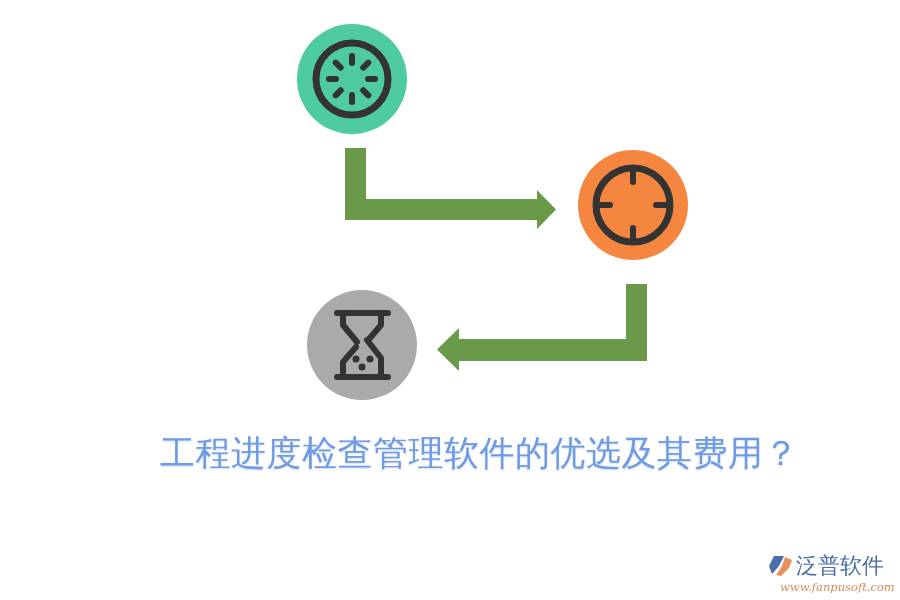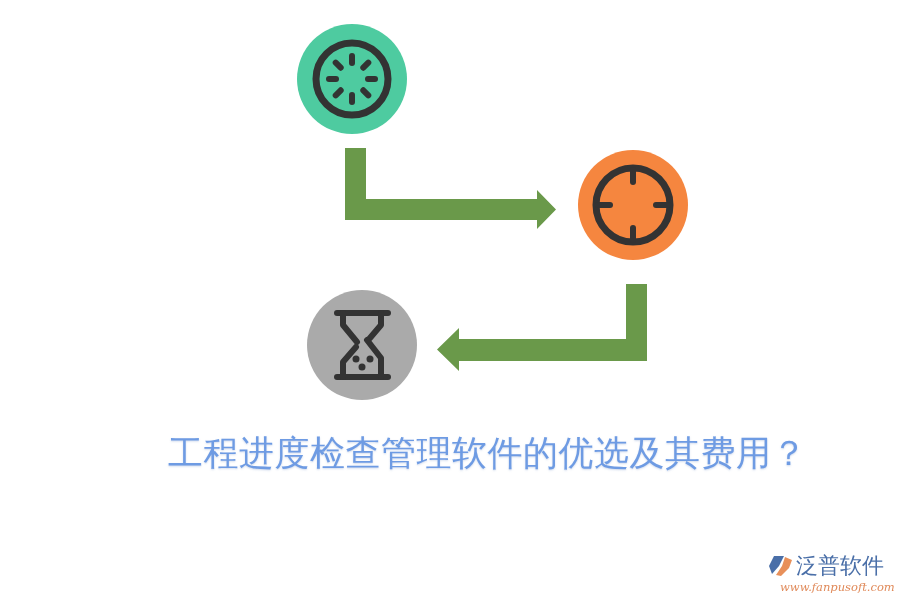--- a/index.html
+++ b/index.html
@@ -123,21 +123,21 @@
         <g fill="#333333" stroke="none">
           <circle cx="356" cy="359" r="3.5"></circle>
           <circle cx="370" cy="359" r="3.5"></circle>
           <circle cx="362" cy="367" r="3.5"></circle>
         </g>
       </g>
     </g>
   </svg>
 </div>
 
-<div class="title" style="color:#6E9BE3;margin-left:8px;">工程进度检查管理软件的优选及其费用？</div>
+<div class="title" style="color:#6E9BE3;">工程进度检查管理软件的优选及其费用？</div>
 
 <div class="logo">
   <svg class="logo-mark" viewBox="0 0 26 24" xmlns="http://www.w3.org/2000/svg">
     <polygon points="6,2 16,2 11,12 4,20 1,12" fill="#4A6FA8"></polygon>
     <polygon points="17,3 24,6 21,14 13,22 8,21 14,12" fill="#E8905A"></polygon>
   </svg>
   <span class="logo-name" style="color:#4A6FA8;">泛普软件</span>
   <span class="logo-url" style="color:#E08A5A;font-style:italic;">www.fanpusoft.com</span>
 </div>
 

